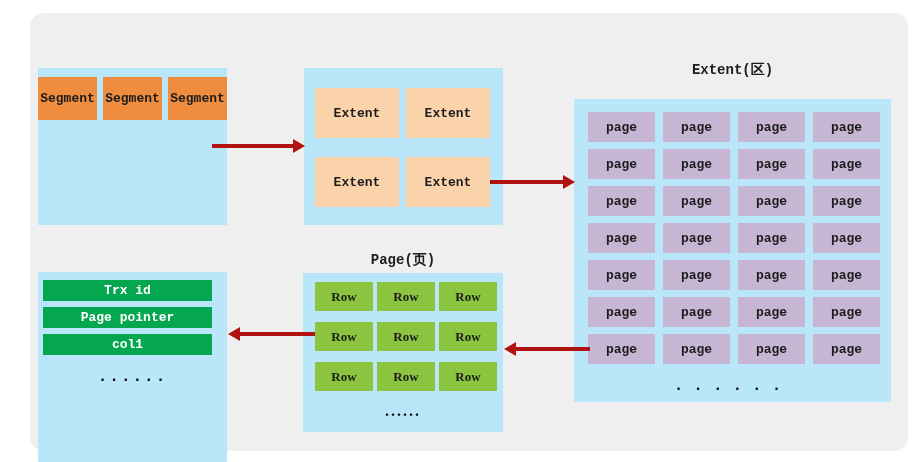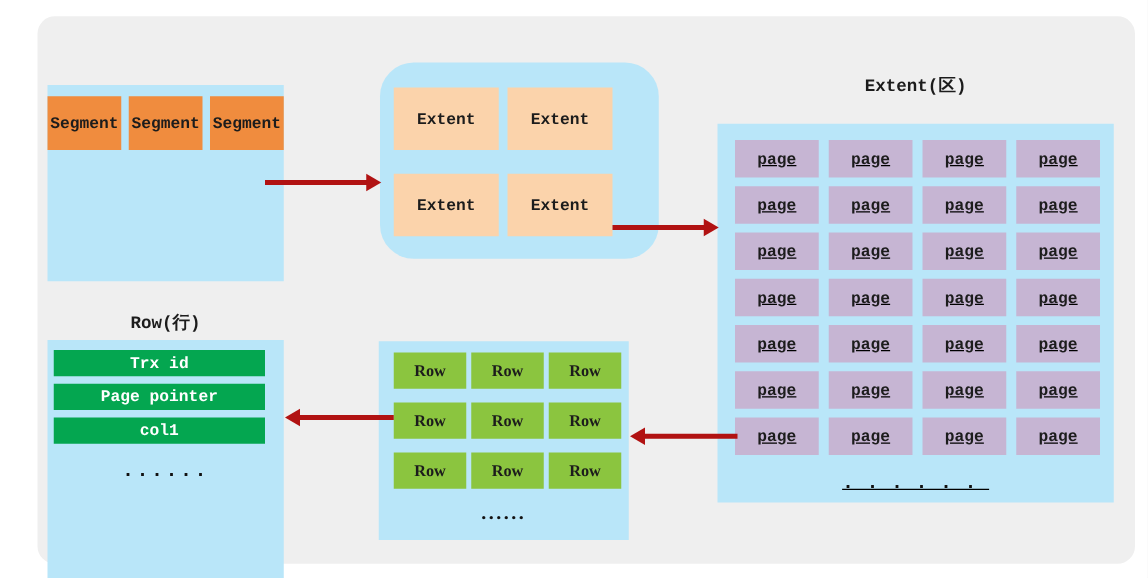--- a/index.html
+++ b/index.html
@@ -68,40 +68,40 @@
           border-top: 7px solid transparent; border-bottom: 7px solid transparent; }
   .arrow.r .head { right: 0; border-left: 12px solid var(--arrow-red, #b11212); }
   .arrow.l .head { left: 0;  border-right: 12px solid var(--arrow-red, #b11212); }
 </style>
 </head>
 <body>
 
 <div class="card">
 
   <div class="title" style="left:544px; top:48px;  width:317px;">Extent(区)</div>
-  <div class="title" style="left:8px;   top:237px; width:189px;">Row(行)</div>
+  <div class="title" style="left:273px; top:238px; width:200px;">Page(页)</div>
 
   <div class="panel" style="left:8px; top:55px; width:189px; height:157px;">
     <div class="tablespace-inner">
       <div class="box segment-box">Segment</div>
       <div class="box segment-box">Segment</div>
       <div class="box segment-box">Segment</div>
     </div>
   </div>
 
-  <div class="panel" style="left:274px; top:37px; width:223px; height:157px;border-radius:27px;">
+  <div class="panel" style="left:274px; top:55px; width:199px; height:157px;">
     <div class="segment-grid">
       <div class="box extent-box">Extent</div>
       <div class="box extent-box">Extent</div>
       <div class="box extent-box">Extent</div>
       <div class="box extent-box">Extent</div>
     </div>
   </div>
 
-  <div class="panel" style="left:544px; top:86px; width:317px; height:303px;text-decoration:underline;">
+  <div class="panel" style="left:544px; top:86px; width:317px; height:303px;">
     <div class="extent-grid">
       <div class="box page-cell">page</div>
       <div class="box page-cell">page</div>
       <div class="box page-cell">page</div>
       <div class="box page-cell">page</div>
       <div class="box page-cell">page</div>
       <div class="box page-cell">page</div>
       <div class="box page-cell">page</div>
       <div class="box page-cell">page</div>
       <div class="box page-cell">page</div>

